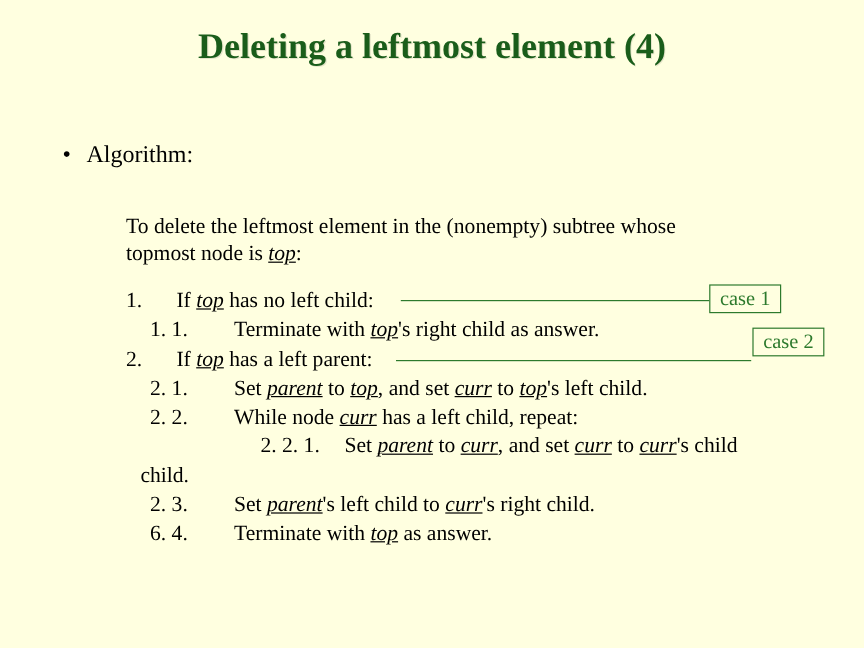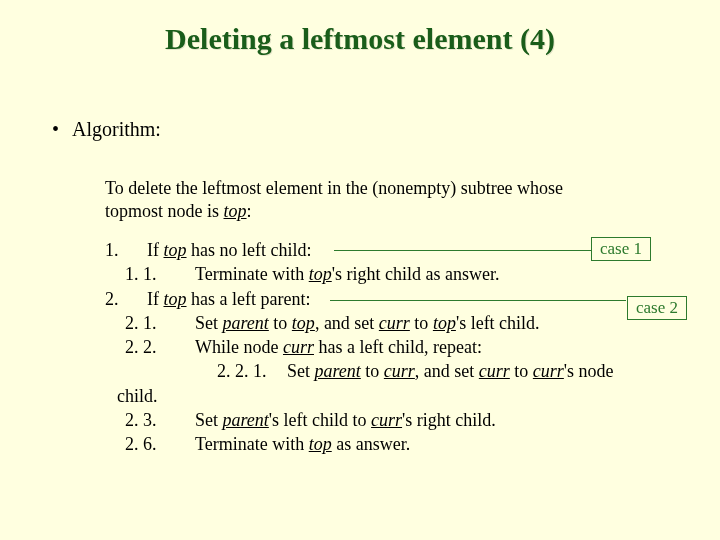--- a/index.html
+++ b/index.html
@@ -69,21 +69,21 @@
 
   .case-box {
     position: absolute;
     border: 1px solid #2d7a2d;
     color: #2d7a2d;
     font-size: 17px;
     padding: 1px 8px;
     background: #ffffe0;
   }
   .case1 { left: 591px; top: 237px; }
-  .case2 { left: 627px; top: 296px; }
+  .case2 { left: 627px; top: 273px; }
 
   .connector {
     position: absolute;
     height: 1px;
     background: #2d7a2d;
   }
   .conn1 { left: 334px; top: 250px; width: 292px; }
   .conn2 { left: 330px; top: 300px; width: 296px; }
 </style>
 </head>
@@ -120,30 +120,30 @@
 
     <div class="row">
       <span class="num2">2. 1.</span><span class="body2"><span>Set </span><span class="u it">parent</span><span> to </span><span class="u it">top</span><span>, and set </span><span class="u it">curr</span><span> to </span><span class="u it">top</span><span>'s left child.</span></span>
     </div>
 
     <div class="row">
       <span class="num2">2. 2.</span><span class="body2"><span>While node </span><span class="u it">curr</span><span> has a left child, repeat:</span></span>
     </div>
 
     <div class="row">
-      <span class="num3">2. 2. 1.</span><span class="body3"><span>Set </span><span class="u it">parent</span><span> to </span><span class="u it">curr</span><span>, and set </span><span class="u it">curr</span><span> to </span><span class="u it">curr</span><span>'s node</span></span>
+      <span class="num3">2. 2. 1.</span><span class="body3"><span>Set </span><span class="u it">parent</span><span> to </span><span class="u it">curr</span><span>, and set </span><span class="u it">curr</span><span> to </span><span class="u it">curr</span><span>'s child</span></span>
     </div>
 
     <div class="row childword">
       <span>child.</span>
     </div>
 
     <div class="row">
       <span class="num2">2. 3.</span><span class="body2"><span>Set </span><span class="u it">parent</span><span>'s left child to </span><span class="u it">curr</span><span>'s right child.</span></span>
     </div>
 
     <div class="row">
-      <span class="num2">2. 6.</span><span class="body2"><span>Terminate with </span><span class="u it">top</span><span> as answer.</span></span>
+      <span class="num2">6. 4.</span><span class="body2"><span>Terminate with </span><span class="u it">top</span><span> as answer.</span></span>
     </div>
 
   </div>
 
 </div>
 
 </body></html>

